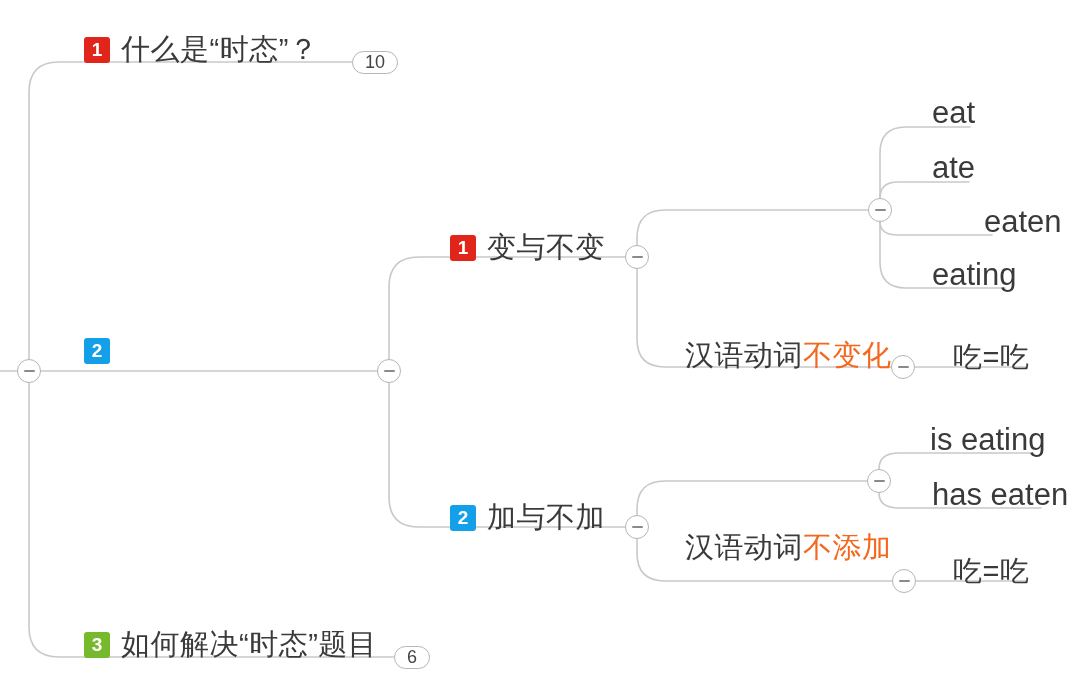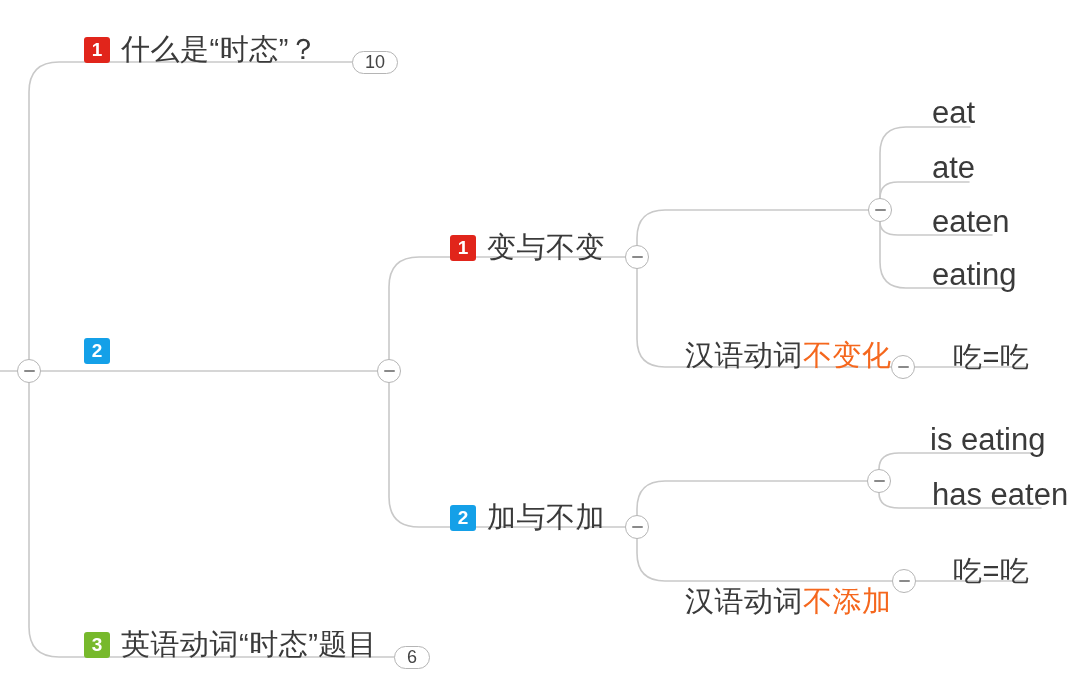--- a/index.html
+++ b/index.html
@@ -73,48 +73,48 @@
     <span class="cn">什么是“时态”？</span>
   </div>
   <div class="countpill" style="left:352px;top:51px;">10</div>
 
   <div class="node" style="left:84px;top:338px;">
     <span class="badge blue">2</span>
   </div>
 
   <div class="node" style="left:84px;top:625px;">
     <span class="badge green">3</span>
-    <span class="cn">英语动词“时态”题目</span>
+    <span class="cn">如何解决“时态”题目</span>
   </div>
   <div class="countpill" style="left:394px;top:646px;">6</div>
 
   <div class="node" style="left:450px;top:228px;">
     <span class="badge red">1</span>
     <span class="cn">变与不变</span>
   </div>
 
   <div class="node en" style="left:932px;top:95px;">eat</div>
   <div class="node en" style="left:932px;top:150px;text-align:center;">ate</div>
-  <div class="node en" style="left:932px;top:204px;text-align:center;">eaten</div>
+  <div class="node en" style="left:984px;top:204px;text-align:center;">eaten</div>
   <div class="node en" style="left:932px;top:257px;">eating</div>
 
   <div class="node" style="left:685px;top:336px;">
     <span class="cn"><span>汉语动词</span><span class="hl">不变化</span></span>
   </div>
   <div class="node cn" style="left:953px;top:338px;">吃=吃</div>
 
   <div class="node" style="left:450px;top:498px;">
     <span class="badge blue">2</span>
     <span class="cn">加与不加</span>
   </div>
 
   <div class="node en" style="left:930px;top:422px;">is eating</div>
   <div class="node en" style="left:932px;top:477px;">has eaten</div>
 
-  <div class="node" style="left:685px;top:582px;font-family:Liberation Mono, monospace;">
+  <div class="node" style="left:685px;top:528px;font-family:Liberation Mono, monospace;">
     <span class="cn"><span>汉语动词</span><span class="hl">不添加</span></span>
   </div>
   <div class="node cn" style="left:953px;top:552px;">吃=吃</div>
 
   <div class="collapse" style="left:17px;top:359px;">
     <span class="minus"></span>
     </div>
   <div class="collapse" style="left:377px;top:359px;">
     <span class="minus"></span>
     </div>

